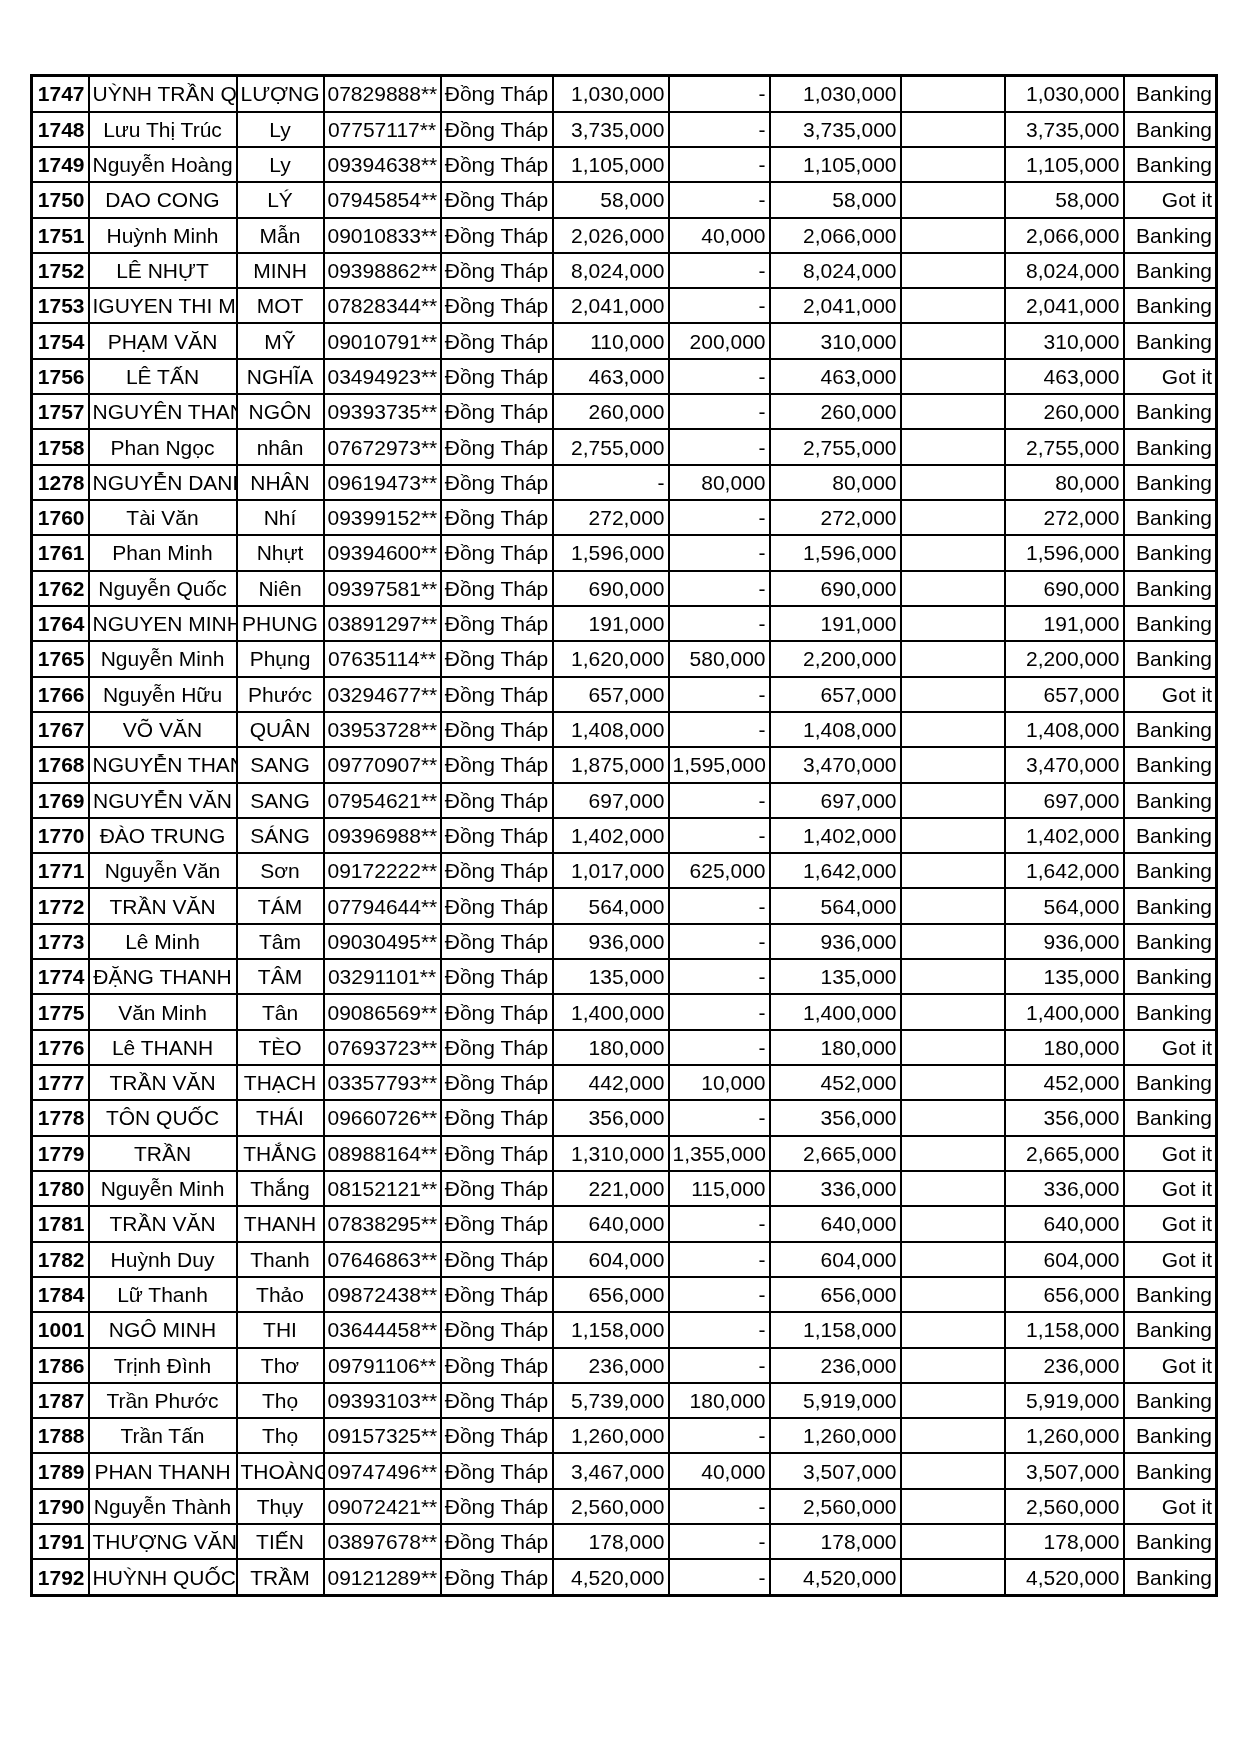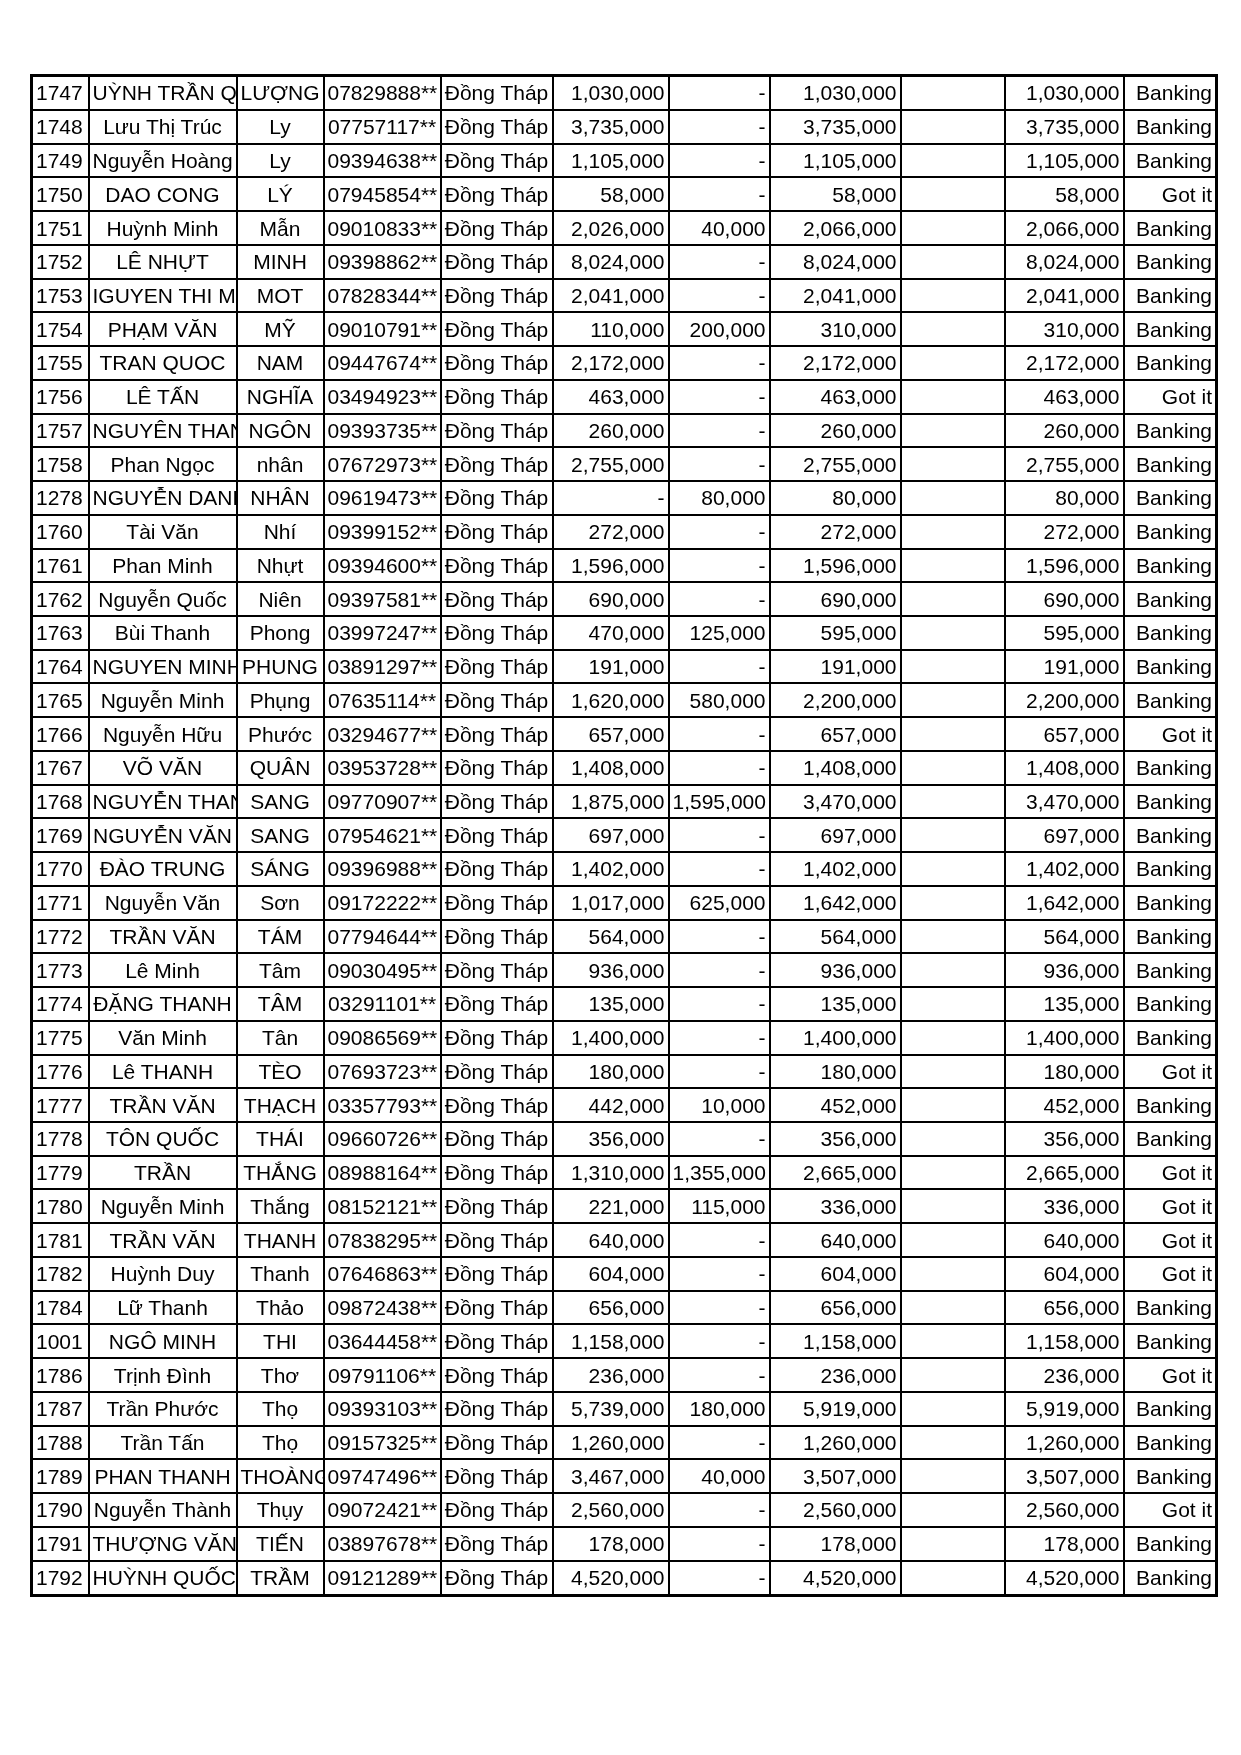--- a/index.html
+++ b/index.html
@@ -16,21 +16,21 @@
     overflow:hidden;white-space:nowrap;
     vertical-align:middle;
     padding:0 3px;
   }
   
   col.c0{width:57px}  col.c1{width:148px} col.c2{width:87px}
   col.c3{width:117px} col.c4{width:112px} col.c5{width:116px}
   col.c6{width:101px} col.c7{width:131px} col.c8{width:104px}
   col.c9{width:119px} col.c10{width:93px}
   
-  td.c0{padding-right:7px;}
+  td.c0{text-align:right;padding-right:7px;font-weight:bold;}
   td.c1,td.c2,td.c3,td.c4{text-align:center;}
   td.c5,td.c6,td.c7,td.c9{text-align:right;padding-right:11px;}
   td.c8{text-align:center;}
   td.c10{text-align:right;padding-left:8px;}
   
   td.dash{text-align:right;padding-right:34px;}
 </style>
 </head>
 <body>
 
@@ -147,33 +147,20 @@
         <td class="c3">09010791**</td>
         <td class="c4">Đồng Tháp</td>
         <td class="c5">110,000</td>
         <td class="c6">200,000</td>
         <td class="c7">310,000</td>
         <td class="c8"></td>
         <td class="c9">310,000</td>
         <td class="c10">Banking</td>
       </tr>
       <tr>
-        <td class="c0">1755</td>
-        <td class="c1">TRAN QUOC</td>
-        <td class="c2">NAM</td>
-        <td class="c3">09447674**</td>
-        <td class="c4">Đồng Tháp</td>
-        <td class="c5">2,172,000</td>
-        <td class="c6 dash">-</td>
-        <td class="c7">2,172,000</td>
-        <td class="c8"></td>
-        <td class="c9">2,172,000</td>
-        <td class="c10">Banking</td>
-      </tr>
-      <tr>
         <td class="c0">1756</td>
         <td class="c1">LÊ TẤN</td>
         <td class="c2">NGHĨA</td>
         <td class="c3">03494923**</td>
         <td class="c4">Đồng Tháp</td>
         <td class="c5">463,000</td>
         <td class="c6 dash">-</td>
         <td class="c7">463,000</td>
         <td class="c8"></td>
         <td class="c9">463,000</td>
@@ -251,33 +238,20 @@
         <td class="c3">09397581**</td>
         <td class="c4">Đồng Tháp</td>
         <td class="c5">690,000</td>
         <td class="c6 dash">-</td>
         <td class="c7">690,000</td>
         <td class="c8"></td>
         <td class="c9">690,000</td>
         <td class="c10">Banking</td>
       </tr>
       <tr>
-        <td class="c0">1763</td>
-        <td class="c1">Bùi Thanh</td>
-        <td class="c2">Phong</td>
-        <td class="c3">03997247**</td>
-        <td class="c4">Đồng Tháp</td>
-        <td class="c5">470,000</td>
-        <td class="c6">125,000</td>
-        <td class="c7">595,000</td>
-        <td class="c8"></td>
-        <td class="c9">595,000</td>
-        <td class="c10">Banking</td>
-      </tr>
-      <tr>
         <td class="c0">1764</td>
         <td class="c1">NGUYEN MINH</td>
         <td class="c2">PHUNG</td>
         <td class="c3">03891297**</td>
         <td class="c4">Đồng Tháp</td>
         <td class="c5">191,000</td>
         <td class="c6 dash">-</td>
         <td class="c7">191,000</td>
         <td class="c8"></td>
         <td class="c9">191,000</td>

